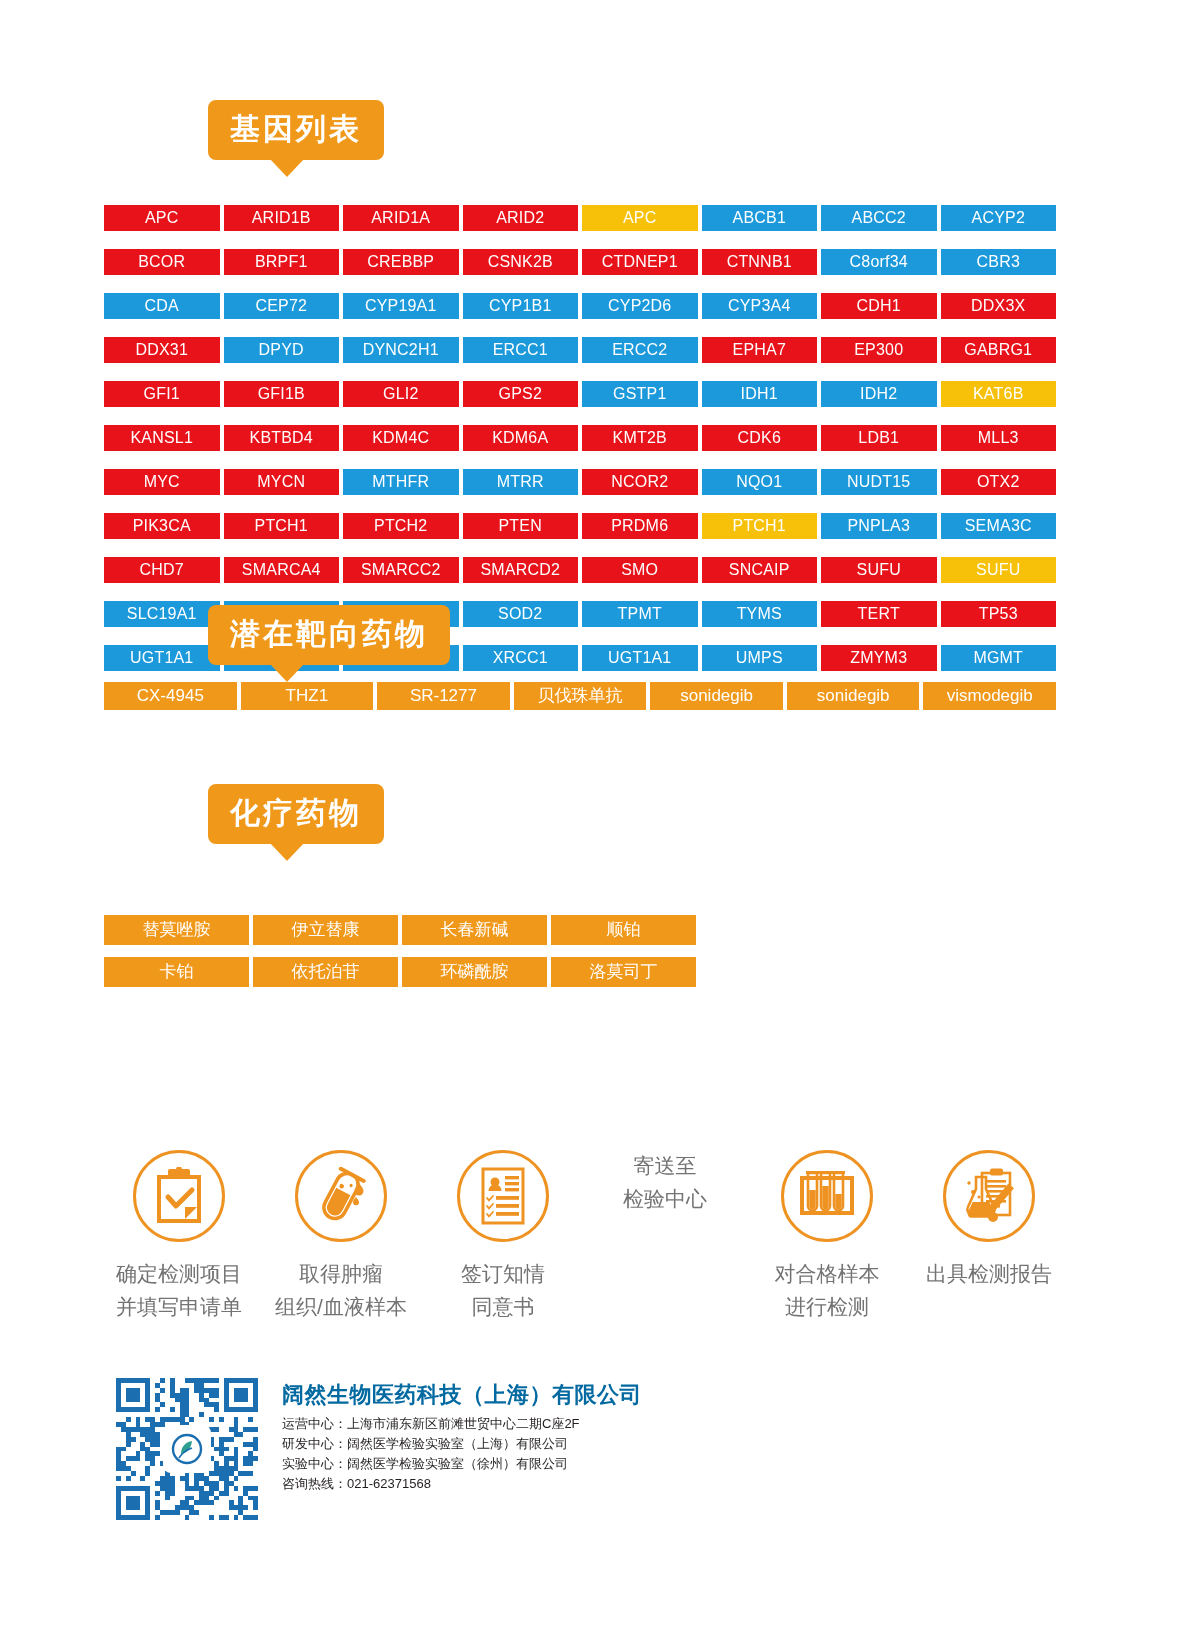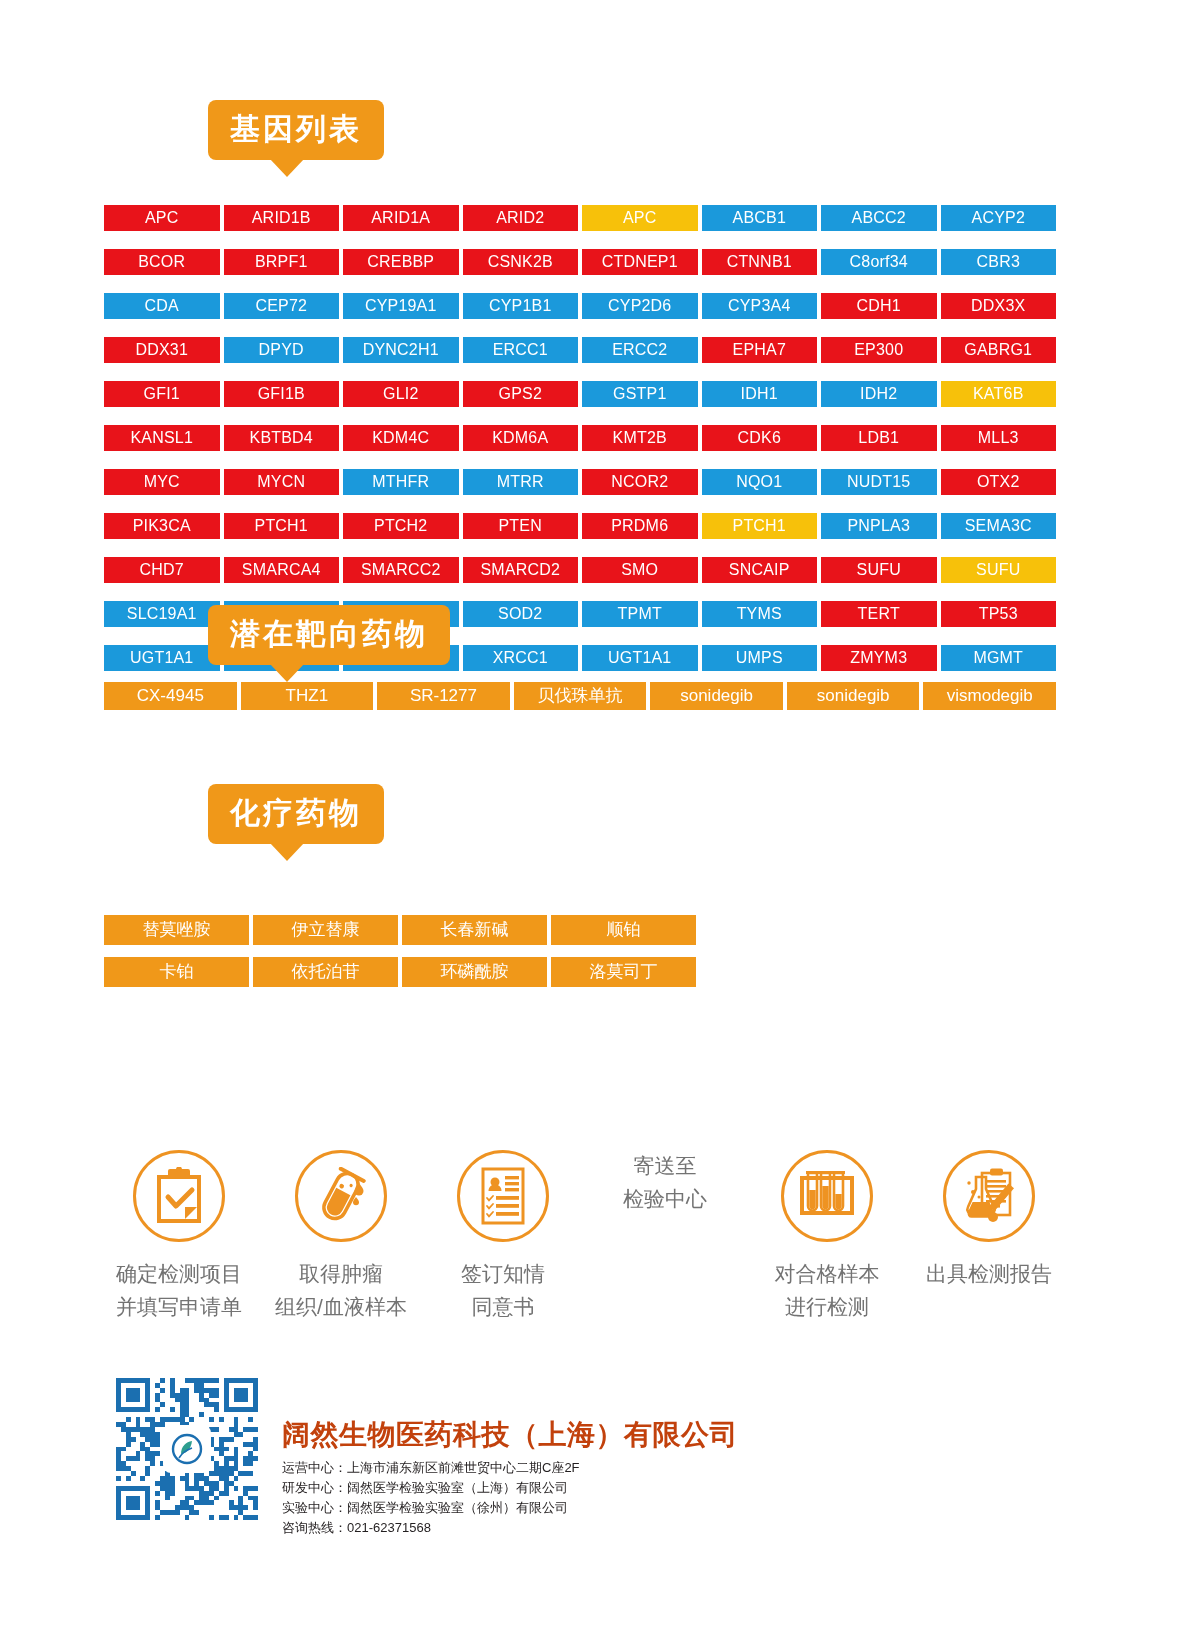--- a/index.html
+++ b/index.html
@@ -141,26 +141,25 @@
     align-items: flex-start;
   }
   .qr {
     width: 142px; height: 142px;
     position: relative;
     flex: none;
   }
   .qr canvas, .qr svg { display: block; }
   .footer-text { margin-left: 24px; padding-top: 2px; }
   .company {
-    color: #c2410c;
-    font-size: 28px;
+    color: #0369a1;
+    font-size: 22px;
     font-weight: bold;
     letter-spacing: 0.5px;
     margin-bottom: 4px;
-    margin-top: 36px;
   }
   .addr {
     color: #231f20;
     font-size: 13px;
     line-height: 1.55;
   }
 </style>
 </head>
 <body>
 

